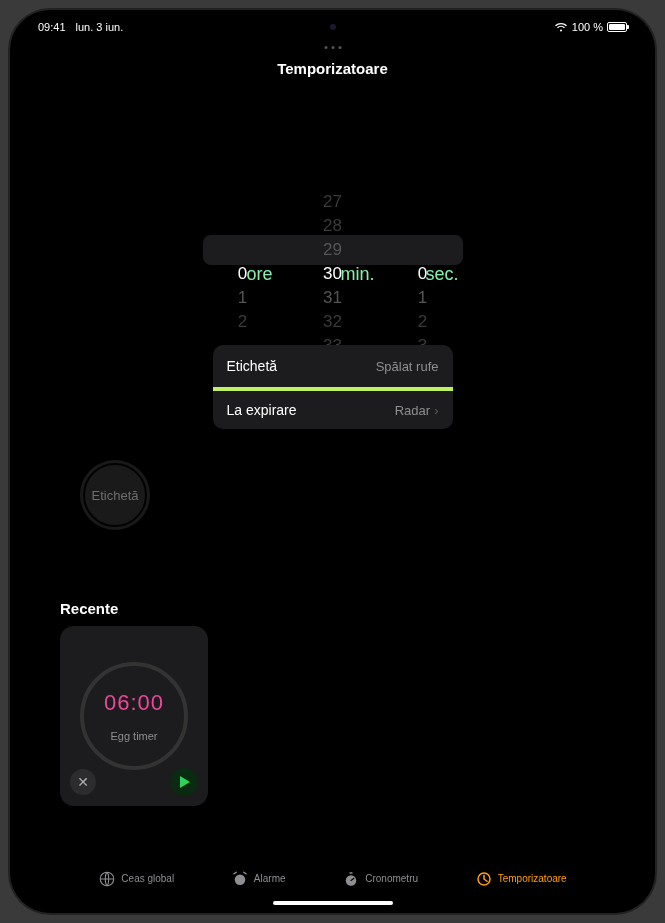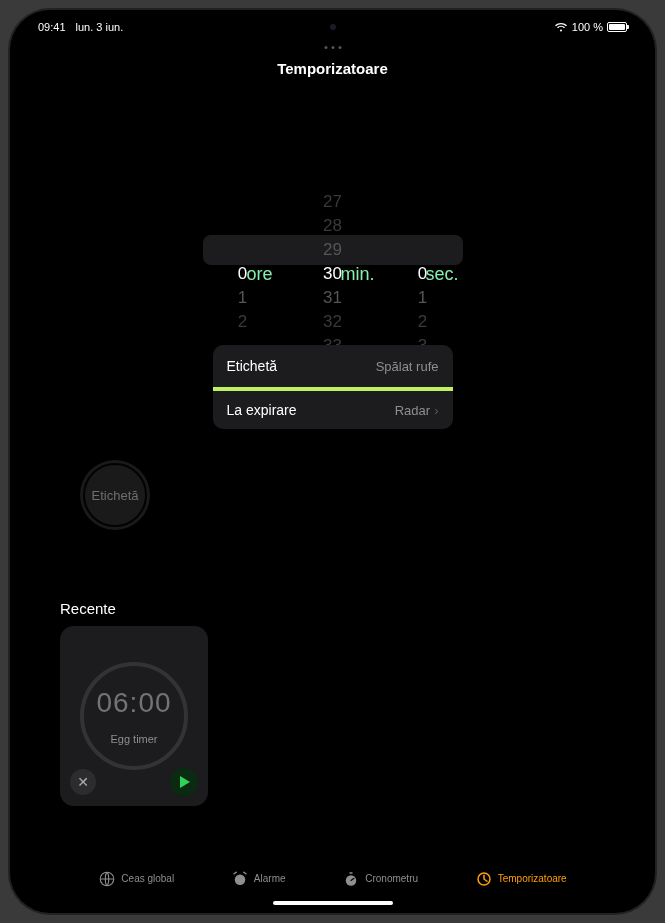--- a/index.html
+++ b/index.html
@@ -82,31 +82,31 @@
     display: flex; align-items: center; justify-content: center;
     font-size: 13px; cursor: pointer;
   }
   .circle-btn::before {
     content: ""; position: absolute; inset: 3px; border-radius: 50%; border: 2px solid rgba(0,0,0,0.9);
   }
   .cancel-btn { top: 450px; left: 70px; background: #1a1a1a; color: #6e6e6e; }
   .start-btn { top: 450px; right: 70px; background: #0a2a12; color: #30d158; font-weight: 500; }
 
   
-  .recents-title { position: absolute; top: 590px; left: 50px; color: #fff; font-size: 15px; font-weight: 400; }
+  .recents-title { position: absolute; top: 590px; left: 50px; color: #fff; font-size: 15px; font-weight: 700; }
   .recent-tile {
     position: absolute; top: 616px; left: 50px;
     width: 148px; height: 180px; background: #1c1c1e; border-radius: 14px;
     display: flex; flex-direction: column; align-items: center; justify-content: center;
   }
   .clock-face {
     width: 108px; height: 108px; border-radius: 50%; border: 4px solid #333;
     display: flex; flex-direction: column; align-items: center; justify-content: center;
   }
-  .clock-time { color: #737373; font-size: 28px; font-weight: 300; letter-spacing: 1px; font-variant-numeric: tabular-nums; }
+  .clock-time { color: #ec4899; font-size: 22px; font-weight: 300; letter-spacing: 1px; font-variant-numeric: tabular-nums; }
   .clock-label { color: #8e8e93; font-size: 11px; margin-top: 14px; }
   .tile-controls {
     position: absolute; bottom: 10px; left: 10px; right: 10px;
     display: flex; justify-content: space-between; align-items: center;
   }
   .tile-x { width: 26px; height: 26px; border-radius: 50%; background: #2c2c2e; color: #aeaeb2; display: flex; align-items: center; justify-content: center; font-size: 14px; }
   .tile-play { width: 28px; height: 28px; border-radius: 50%; background: #0a2a12; color: #30d158; display: flex; align-items: center; justify-content: center; }
   .tile-play svg { margin-left: 2px; }
 
   

